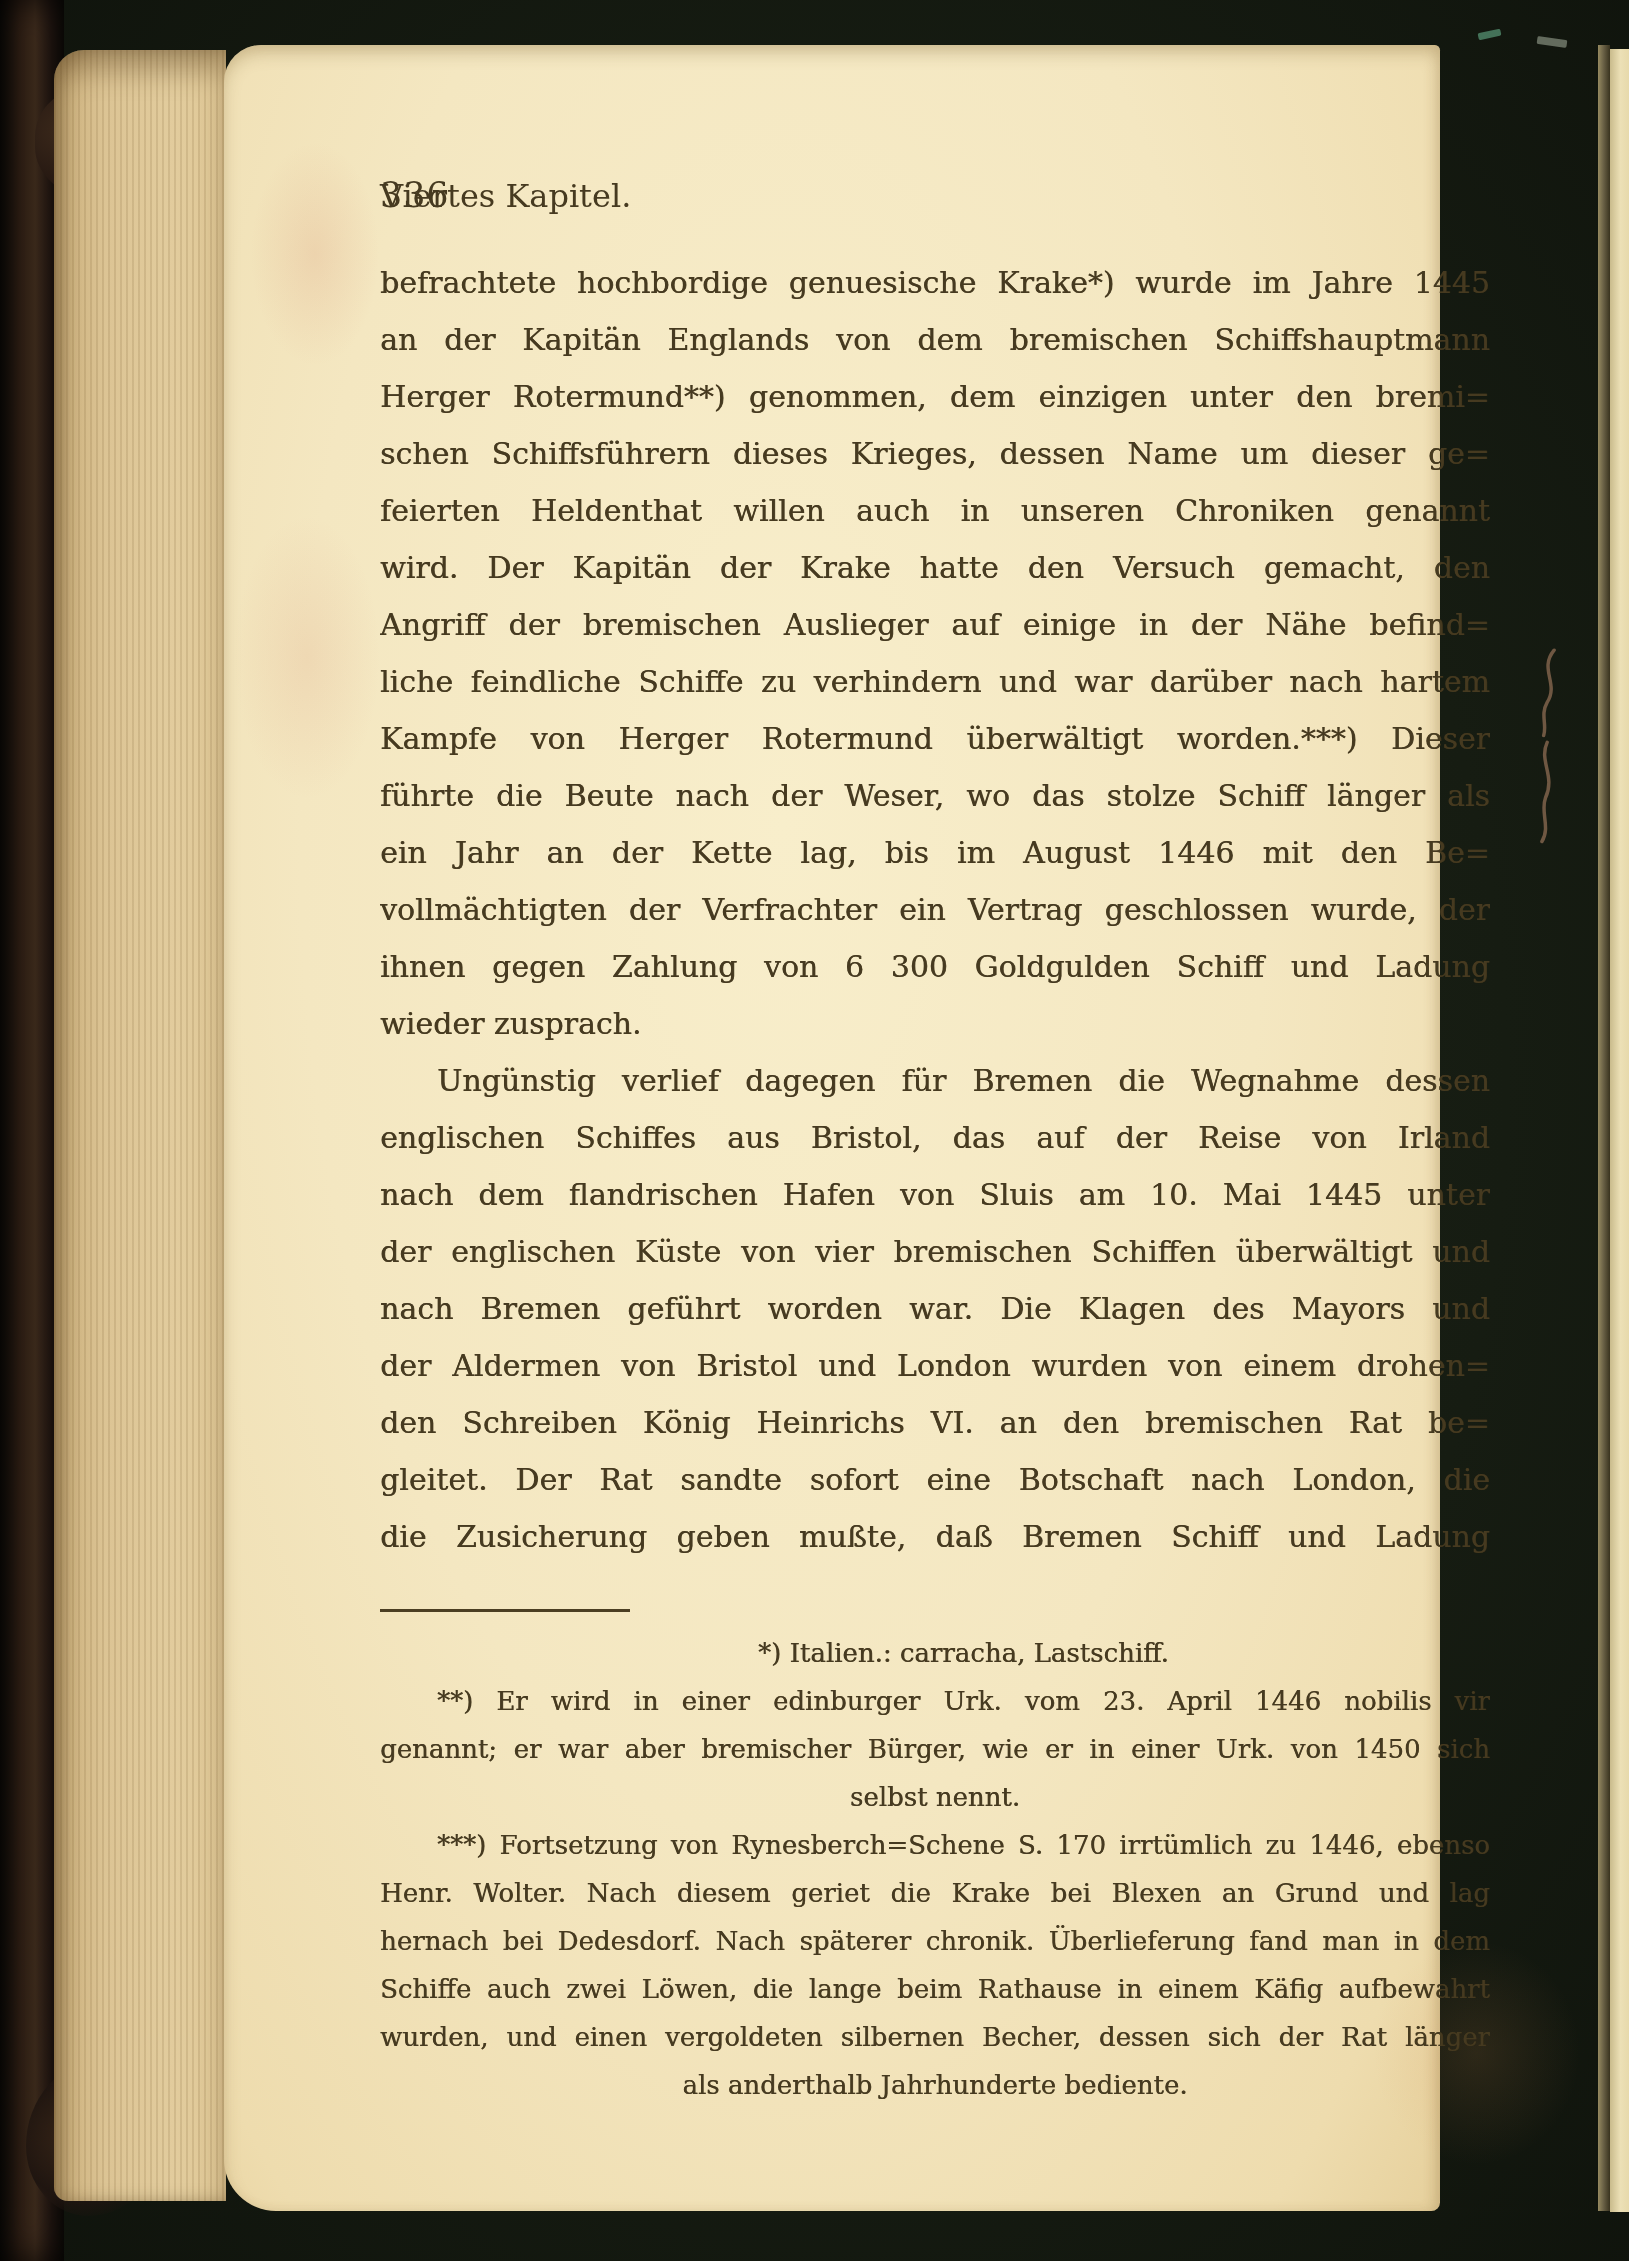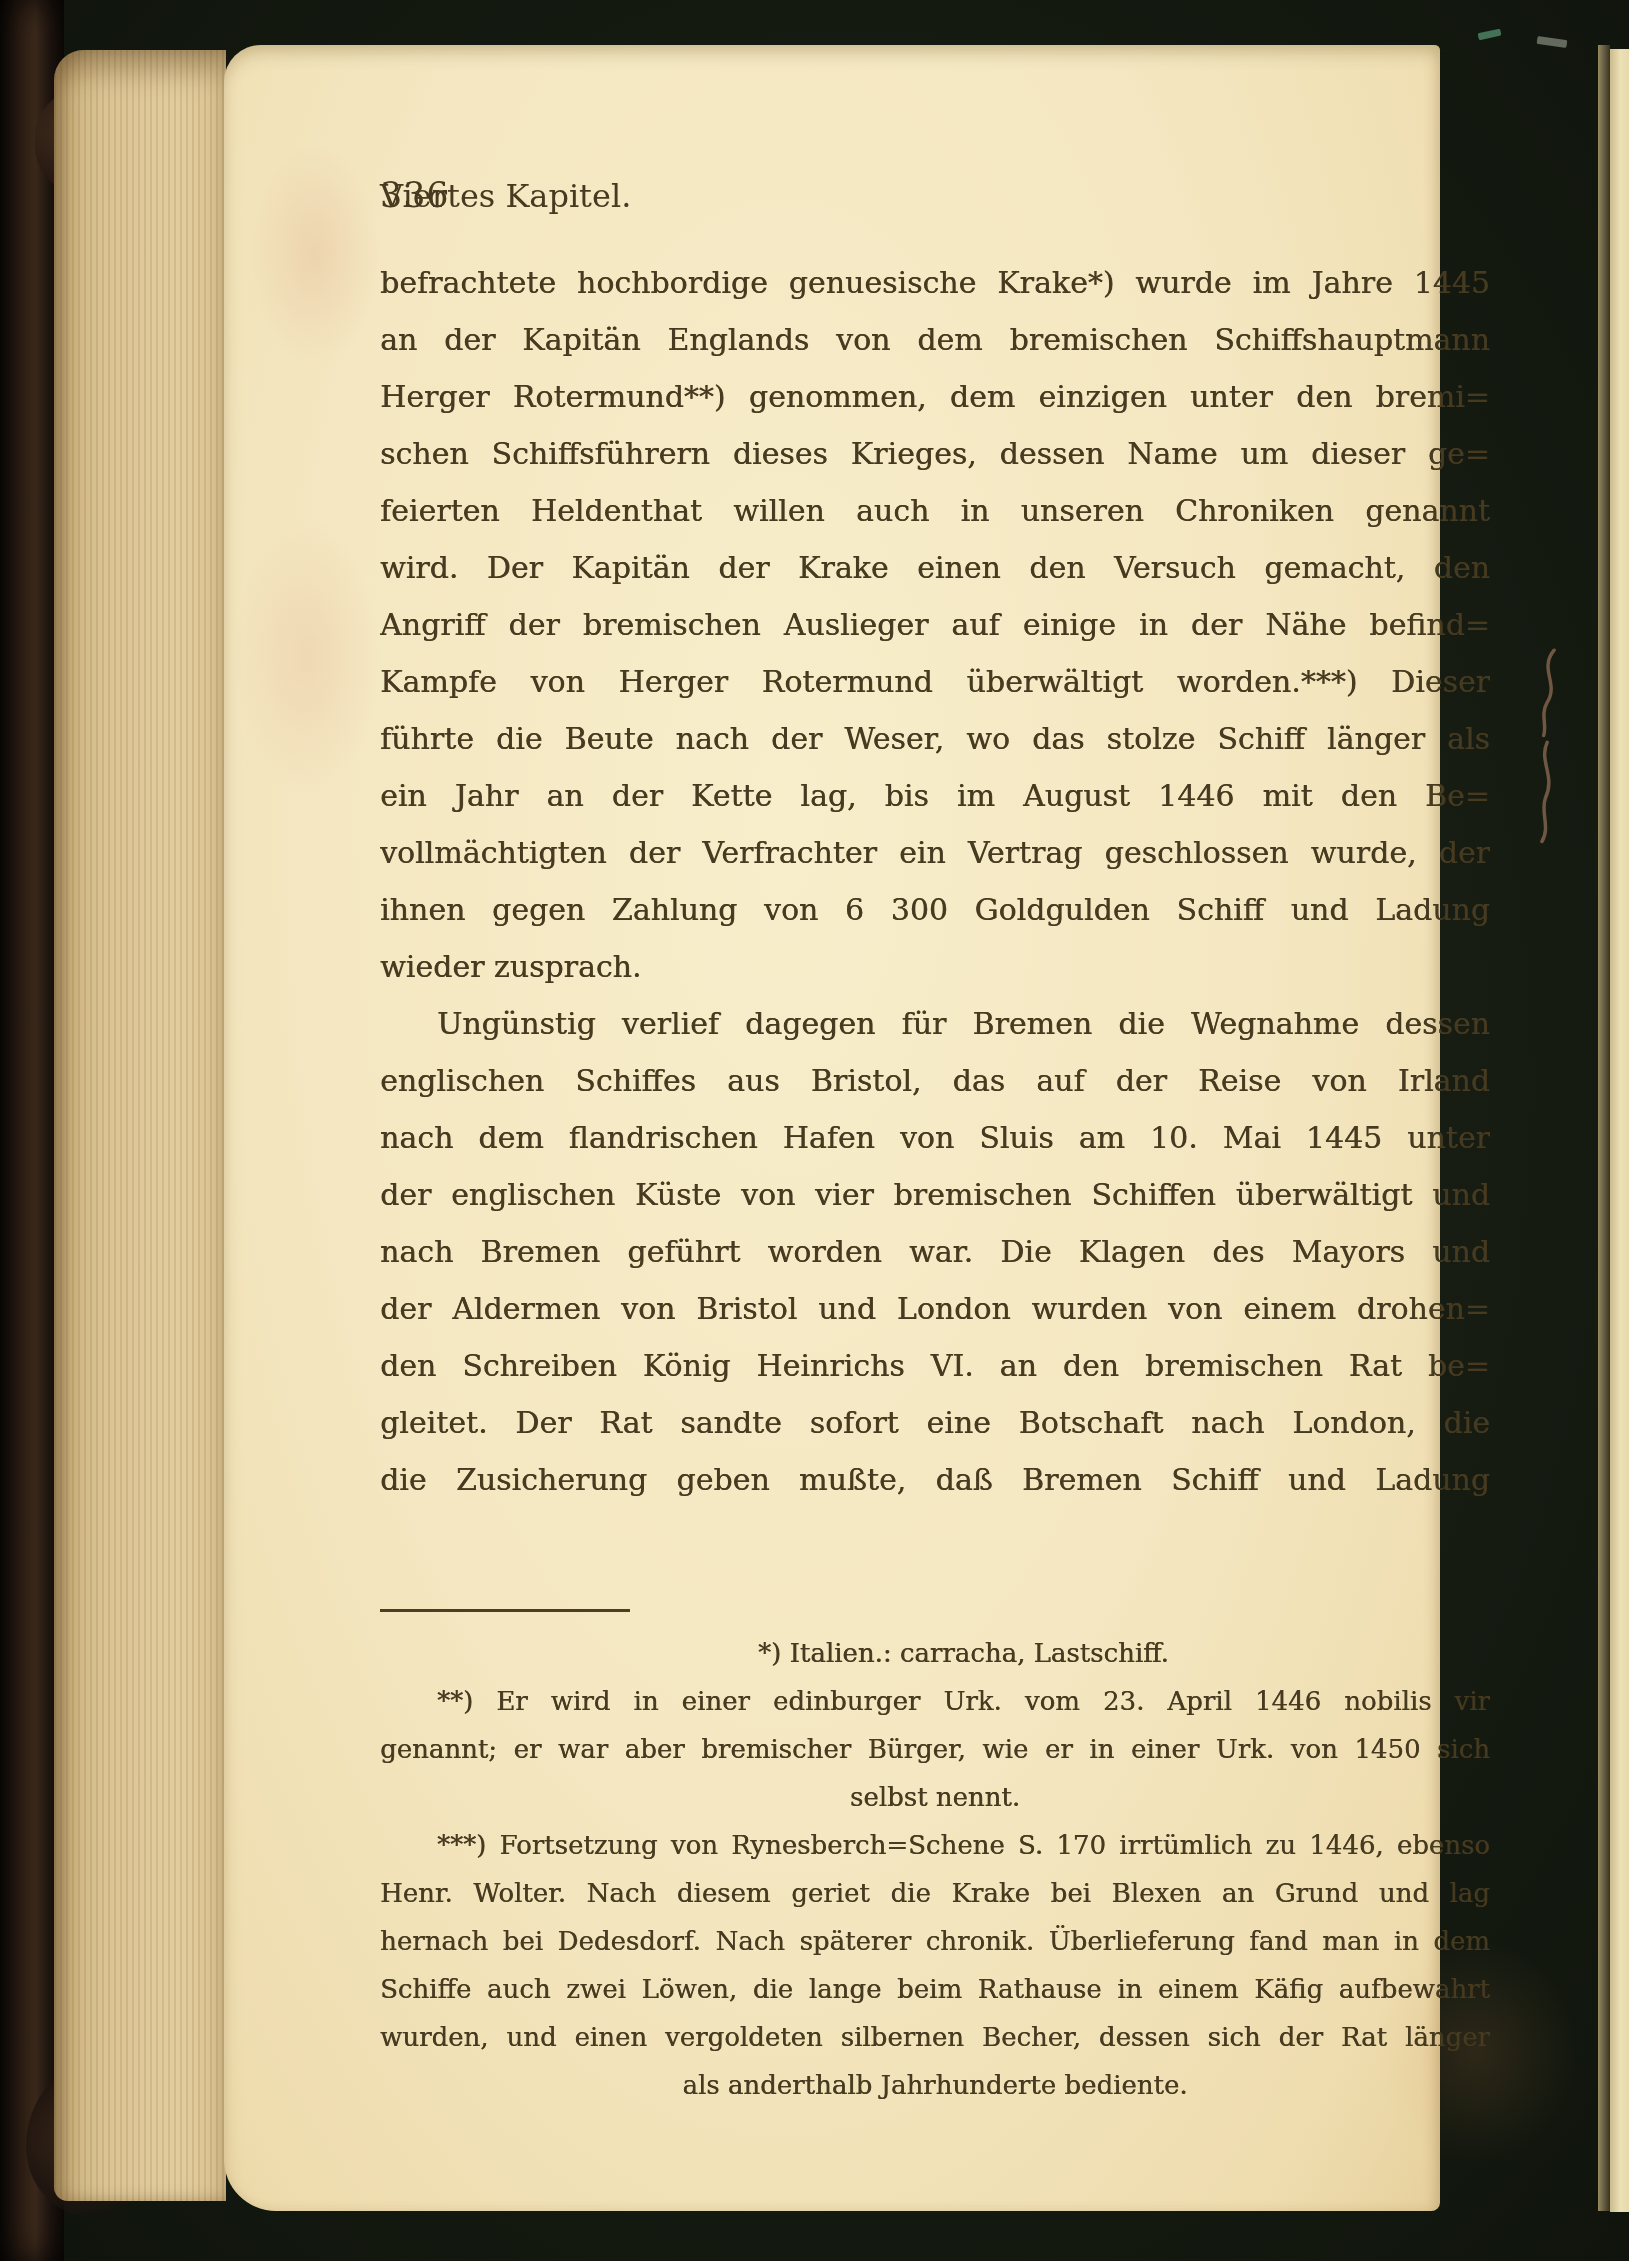--- a/index.html
+++ b/index.html
@@ -103,22 +103,23 @@
       <span class="page-number">336</span>
       <span class="running-header">Viertes Kapitel.</span>
     </div>
 
     <div class="body-text" id="body-lines">
         <div class="tline j">befrachtete hochbordige genuesische Krake*) wurde im Jahre 1445</div>
         <div class="tline j">an der Kapitän Englands von dem bremischen Schiffshauptmann</div>
         <div class="tline j">Herger Rotermund**) genommen, dem einzigen unter den bremi=</div>
         <div class="tline j">schen Schiffsführern dieses Krieges, dessen Name um dieser ge=</div>
         <div class="tline j">feierten Heldenthat willen auch in unseren Chroniken genannt</div>
-        <div class="tline j">wird.  Der Kapitän der Krake einen den Versuch gemacht, den</div>
+        <div class="tline j">wird.  Der Kapitän der Krake hatte den Versuch gemacht, den</div>
         <div class="tline j">Angriff der bremischen Auslieger auf einige in der Nähe befind=</div>
+        <div class="tline j">liche feindliche Schiffe zu verhindern und war darüber nach hartem</div>
         <div class="tline j">Kampfe von Herger Rotermund überwältigt worden.***)  Dieser</div>
         <div class="tline j">führte die Beute nach der Weser, wo das stolze Schiff länger als</div>
         <div class="tline j">ein Jahr an der Kette lag, bis im August 1446 mit den Be=</div>
         <div class="tline j">vollmächtigten der Verfrachter ein Vertrag geschlossen wurde, der</div>
         <div class="tline j">ihnen gegen Zahlung von 6 300 Goldgulden Schiff und Ladung</div>
         <div class="tline">wieder zusprach.</div>
         <div class="tline j ind">Ungünstig verlief dagegen für Bremen die Wegnahme dessen</div>
         <div class="tline j">englischen Schiffes aus Bristol, das auf der Reise von Irland</div>
         <div class="tline j">nach dem flandrischen Hafen von Sluis am 10. Mai 1445 unter</div>
         <div class="tline j">der englischen Küste von vier bremischen Schiffen überwältigt und</div>

